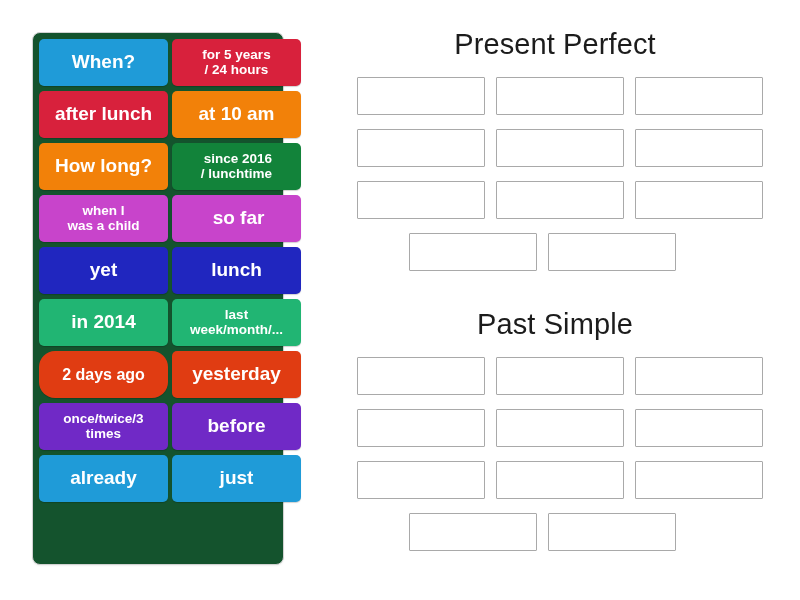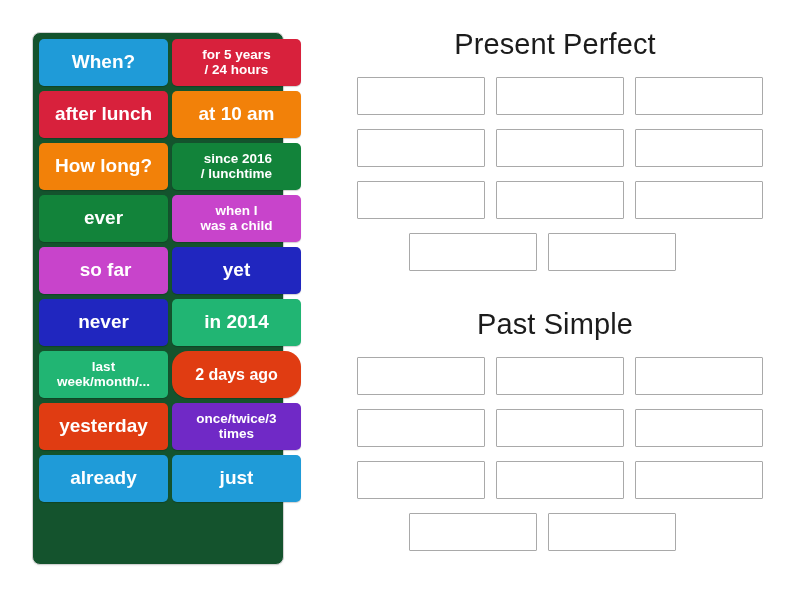--- a/index.html
+++ b/index.html
@@ -118,30 +118,30 @@
 <div id="stage">
 
   <div id="word-bank">
     <div id="tile-grid">
         <div class="tile sz-lg" style="background: rgb(31, 155, 216);">When?</div>
         <div class="tile sz-sm" style="background: rgb(216, 33, 60);">for 5 years<br>/ 24 hours</div>
         <div class="tile sz-lg" style="background: rgb(216, 33, 60);">after lunch</div>
         <div class="tile sz-lg" style="background: rgb(242, 129, 9);">at 10 am</div>
         <div class="tile sz-lg" style="background: rgb(242, 129, 9);">How long?</div>
         <div class="tile sz-sm" style="background: rgb(18, 131, 58); text-align: right;">since 2016<br>/ lunchtime</div>
-        <div class="tile sz-lg" style="background: rgb(18, 131, 58);">ever</div>
         <div class="tile sz-sm" style="background: rgb(200, 68, 203);">when I<br>was a child</div>
         <div class="tile sz-lg" style="background: rgb(200, 68, 203); padding-left: 8px;">so far</div>
         <div class="tile sz-lg" style="background: rgb(32, 38, 191);">yet</div>
-        <div class="tile sz-lg" style="background: rgb(32, 38, 191);">never</div>
+        <div class="tile sz-lg" style="background: rgb(32, 38, 191);">lunch</div>
         <div class="tile sz-lg" style="background: rgb(33, 181, 115);">in 2014</div>
         <div class="tile sz-sm" style="background: rgb(33, 181, 115);">last<br>week/month/...</div>
         <div class="tile sz-md" style="background: rgb(224, 60, 18);">2 days ago</div>
         <div class="tile sz-lg" style="background: rgb(224, 60, 18);">yesterday</div>
         <div class="tile sz-sm" style="background: rgb(112, 41, 198);">once/twice/3<br>times</div>
+        <div class="tile sz-lg" style="background: rgb(112, 41, 198);">before</div>
         <div class="tile sz-lg" style="background: rgb(31, 155, 216);">already</div>
         <div class="tile sz-lg" style="background: rgb(31, 155, 216);">just</div>
       </div>
   </div>
 
   <div class="category" id="category-past-simple">
     <h2 class="category-title">Past Simple</h2>
     <div class="slot-grid">
       <div class="slot"></div>
       <div class="slot"></div>

